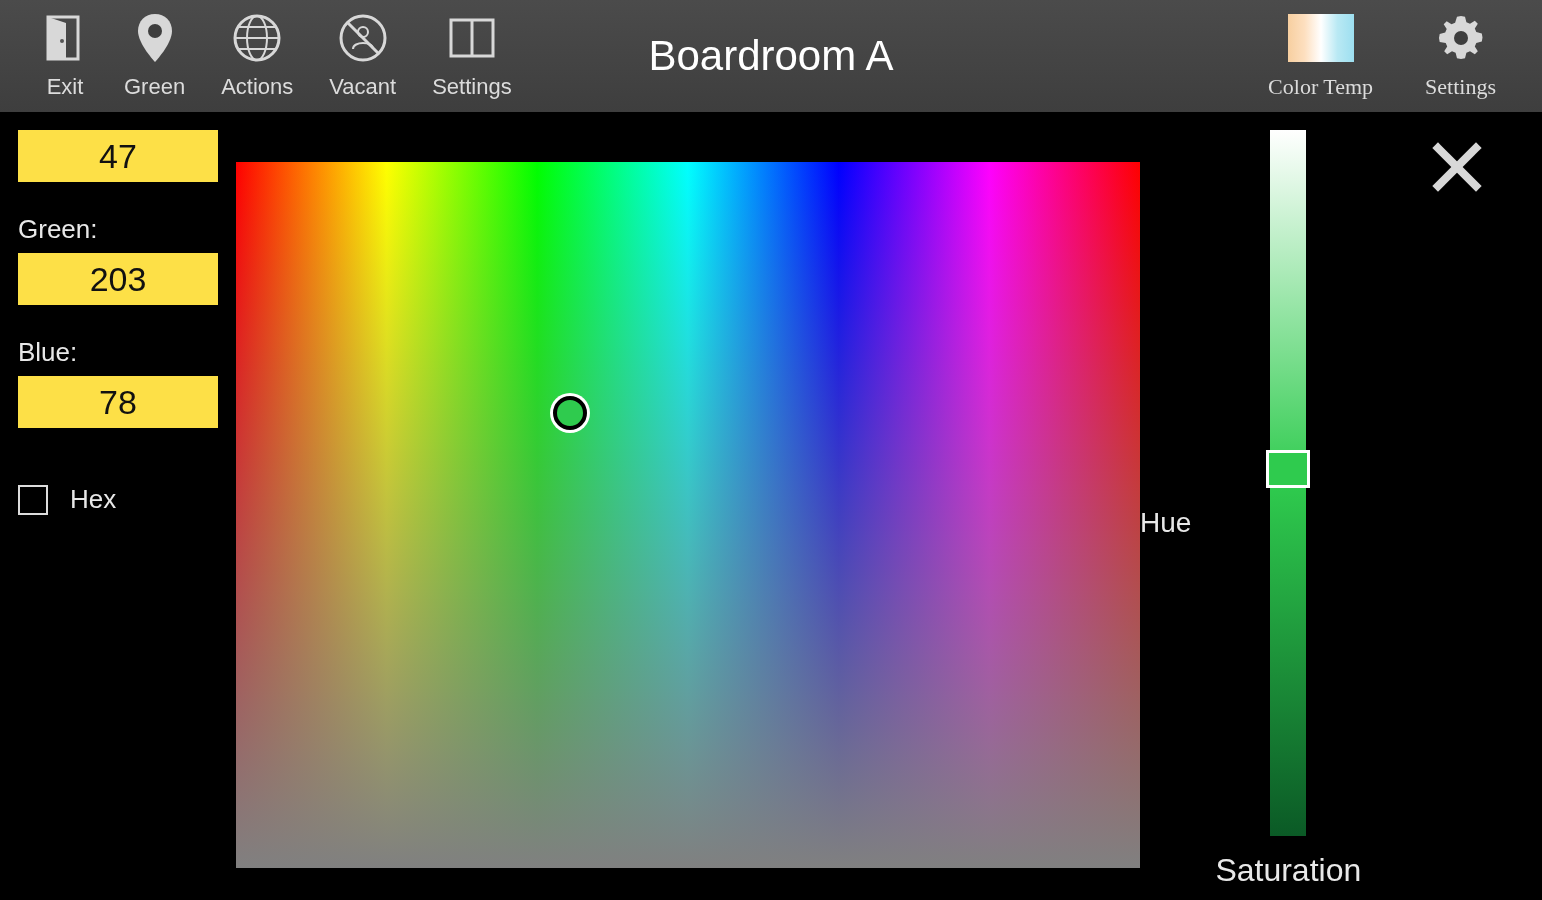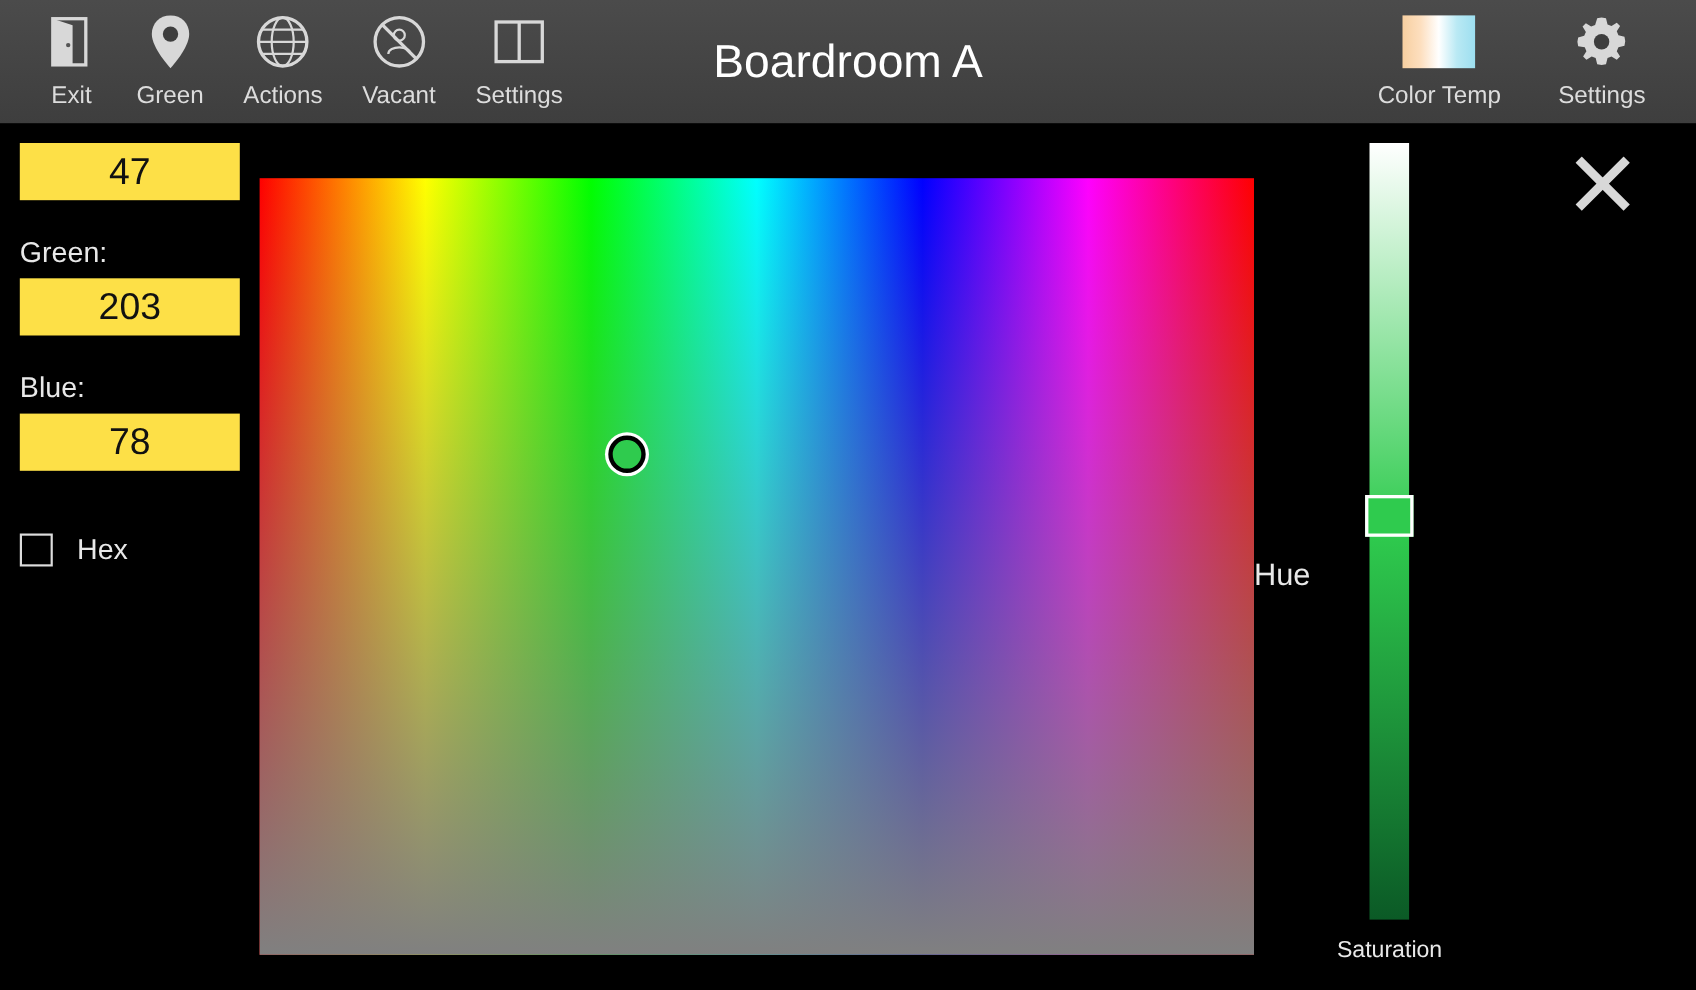--- a/index.html
+++ b/index.html
@@ -46,21 +46,21 @@
   }
 
   .tb-right {
     display: flex;
     align-items: flex-end;
     gap: 0;
     margin-left: auto;
     padding-right: 20px;
     height: 100%;
   }
-  .tb-right .tb-btn { padding: 12px 26px; }
+  .tb-right .tb-btn { padding: 12px 26px; font-family: Liberation Serif, serif; }
 
   .ct-swatch {
     width: 66px; height: 48px;
     background: linear-gradient(to right,
       #f7cfa0 0%, #fddfbf 25%, #ffffff 50%, #b9e9f4 75%, #9ddff0 100%);
     border: none;
   }
 
   
   .main {
@@ -162,21 +162,21 @@
   }
   .sat-handle {
     position: absolute;
     left: 50%;
     width: 44px; height: 38px;
     border: 3px solid #fff;
     transform: translate(-50%, -50%);
     pointer-events: none;
   }
   .sat-caption {
-    font-size: 21px;
+    font-size: 32px;
     color: #e8e8e8;
     margin-top: 16px;
   }
 
   
   .close-btn {
     position: absolute;
     top: 30px;
     right: 60px;
     width: 50px; height: 50px;

